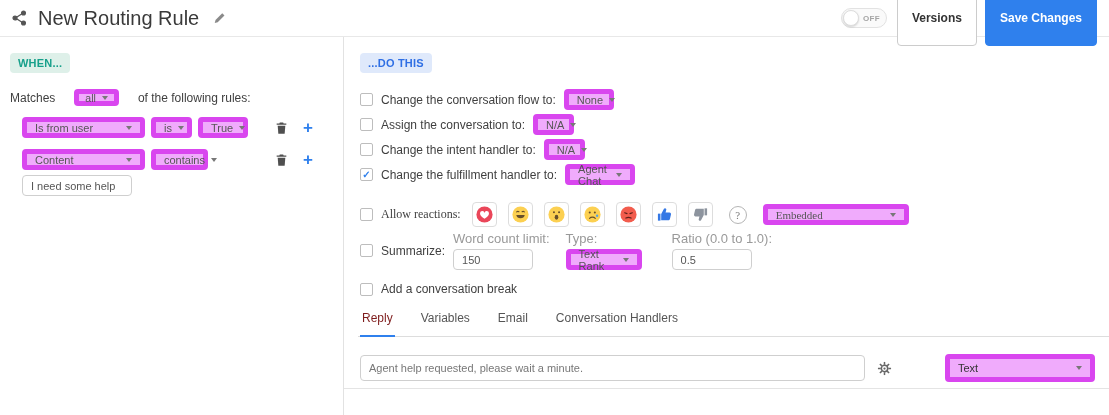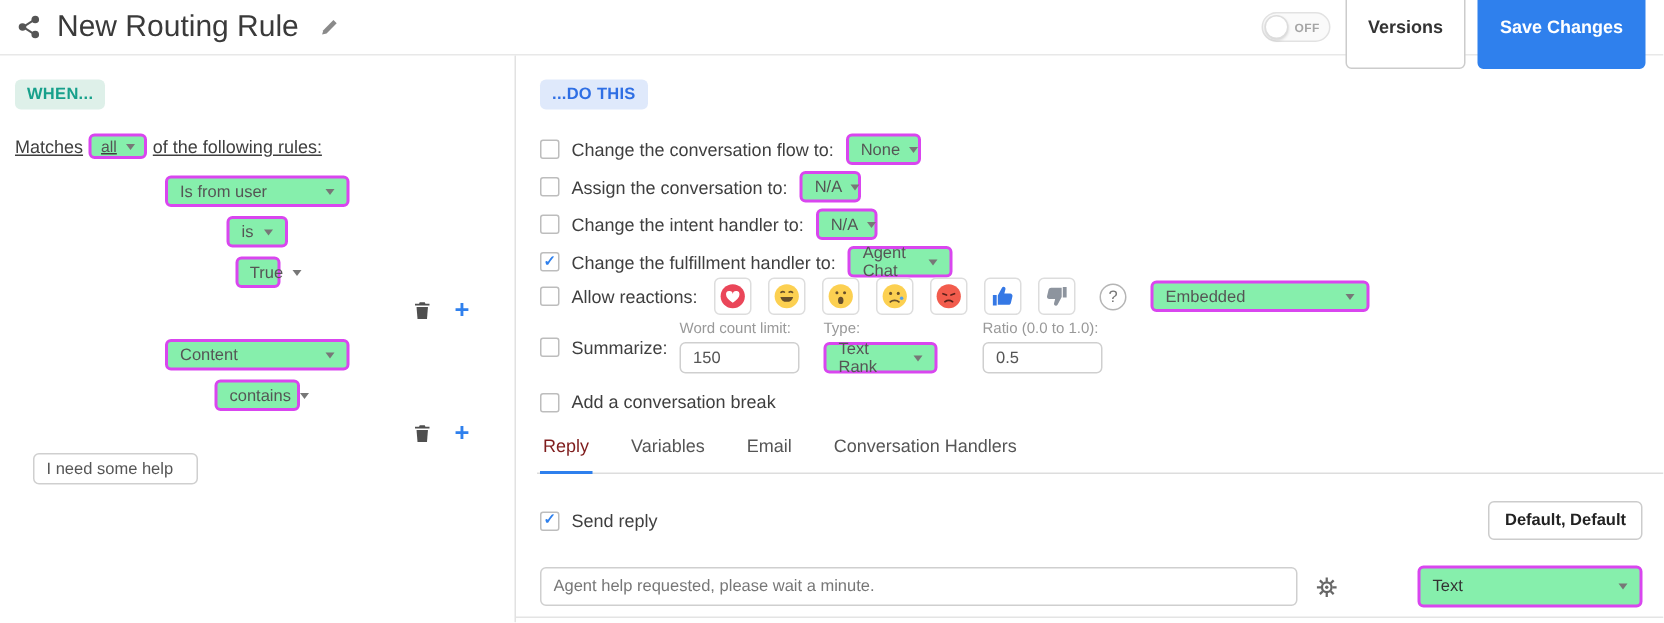--- a/index.html
+++ b/index.html
@@ -29,53 +29,53 @@
   .left-panel { width:344px; border-right:1px solid #e2e2e2; padding:16px 16px 12px 10px; }
   .right-panel { flex:1; padding:16px 14px 0 16px; }
 
   .badge { display:inline-block; font-size:11px; font-weight:bold; padding:4px 8px;
     border-radius:4px; letter-spacing:.2px; }
   .badge-when { background:#def0e9; color:#17a08b; }
   .badge-do { background:#dfe9fb; color:#2f6fe4; }
 
   
   .sel { display:inline-flex; align-items:center; justify-content:space-between;
-    border:2px solid #d946ef; border-radius:4px; background:#86efac; height:21px;
+    border:5px solid #d946ef; border-radius:4px; background:#f0abfc; height:21px;
     padding:0 8px; font-size:11px; color:#555; cursor:pointer; gap:6px; }
   .caret { width:0; height:0; border-left:3.5px solid transparent;
     border-right:3.5px solid transparent; border-top:4px solid #777; flex:none; }
   .ti { border:1px solid #cfcfcf; border-radius:4px; height:21px; padding:0 8px;
     font-size:11px; color:#555; font-family:"Liberation Sans", sans-serif; outline:none; }
 
   
-  .matches-row { display:flex; align-items:center; gap:4px; margin-top:16px; font-size:12px;text-decoration:underline; }
+  .matches-row { display:flex; align-items:center; gap:19px; margin-top:16px; font-size:12px; }
   .sel-small { height:17px; font-size:10.5px; padding:0 6px; }
-  .rule-row { display:flex; align-items:center; gap:6px; margin:11px 0 0 12px; padding-right:6px;flex-direction:column; }
+  .rule-row { display:flex; align-items:center; gap:6px; margin:11px 0 0 12px; padding-right:6px; }
   .row-icons { margin-left:auto; display:flex; align-items:center; gap:15px; padding-right:8px; }
   .plus { color:#2f80ed; font-size:17px; font-weight:bold; line-height:1; cursor:pointer; }
   .rule-value-input { margin:5px 16px 0 12px; width:110px; }
   .icon-btn { cursor:pointer; display:flex; align-items:center; }
 
   
   .action-row { display:flex; align-items:center; gap:8px; margin-top:4px; font-size:12px; }
   .action-row.first { margin-top:16px; }
   .cb { width:13px; height:13px; border:1px solid #bdbdbd; border-radius:2px; background:#fff;
     flex:none; display:flex; align-items:center; justify-content:center; cursor:pointer; }
   .cb.checked::after { content:"\2713"; color:#2f80ed; font-size:10px; font-weight:bold; line-height:1; }
   .rx-btn { width:25px; height:25px; border:1px solid #ddd; border-radius:4px; background:#fff;
     display:flex; align-items:center; justify-content:center; cursor:pointer; margin-left:3px; }
   .help-circle { width:18px; height:18px; border:1px solid #b5b5b5; border-radius:50%;
     display:flex; align-items:center; justify-content:center; font-size:11px; color:#777;
     margin:0 8px 0 8px; cursor:pointer; }
-  .reactions-row { margin-top:0; }
+  .reactions-row { margin-top:17px;font-family:Liberation Serif, serif; }
   .summarize-block { display:flex; align-items:center; gap:8px; margin-top:4px; font-size:12px; }
   .sum-fields { display:flex; align-items:flex-start; }
   .sum-field { display:flex; flex-direction:column; gap:3px; margin-right:16px; }
   .sum-field.wide-gap { margin-right:30px; }
-  .sum-label { font-size:10px; color:#999; }
+  .sum-label { font-size:13px; color:#999; }
   .break-row { margin-top:12px;text-align:center; }
 
   
   .tabs-bar { display:flex; gap:24px; margin:15px -14px 0 -2px; border-bottom:1px solid #ddd;
     padding-left:2px; }
   .tab { font-size:12px; color:#555; padding:0 2px 10px 2px; cursor:pointer; }
   .tab.active { color:#7f1d1d; border-bottom:2px solid #2f80ed; margin-bottom:-1px; }
 
   
   .send-row { display:flex; align-items:center; gap:8px; margin-top:18px; font-size:12px; }
@@ -139,21 +139,21 @@
     
     <div class="rule-row">
       <span class="sel" style="width:123px">
         <span>Is from user</span>
         <span class="caret"></span>
       </span>
       <span class="sel" style="width:41px">
         <span>is</span>
         <span class="caret"></span>
       </span>
-      <span class="sel" style="width:30px">
+      <span class="sel" style="width:50px">
         <span>True</span>
         <span class="caret"></span>
       </span>
       <span class="row-icons">
         <span class="icon-btn">
           <svg width="13" height="14" viewBox="0 0 14 15">
             <g fill="#4f4f4f">
               <path d="M5.2 1.5h3.6l.5 1.2h2.9v1.2H1.8V2.7h2.9l.5-1.2z"></path>
               <path d="M2.9 5h8.2l-.7 8.6H3.6L2.9 5z"></path>
             </g>
@@ -322,25 +322,20 @@
 
     
     <div class="tabs-bar">
       <span class="tab active">Reply</span>
       <span class="tab">Variables</span>
       <span class="tab">Email</span>
       <span class="tab">Conversation Handlers</span>
     </div>
 
     
-    <div class="send-row">
-      <span class="cb checked"></span>
-      <span>Send reply</span>
-      <button class="btn btn-default">Default, Default</button>
-    </div>
 
     <div class="reply-row">
       <input class="ti reply-input" value="Agent help requested, please wait a minute." style="">
       <span class="gear-btn">
         <svg width="15" height="15" viewBox="0 0 16 16">
           <g stroke="#666" stroke-width="1.6">
             <line x1="8" y1="1" x2="8" y2="4"></line>
               <line x1="8" y1="12" x2="8" y2="15"></line>
             <line x1="1" y1="8" x2="4" y2="8"></line>
               <line x1="12" y1="8" x2="15" y2="8"></line>

